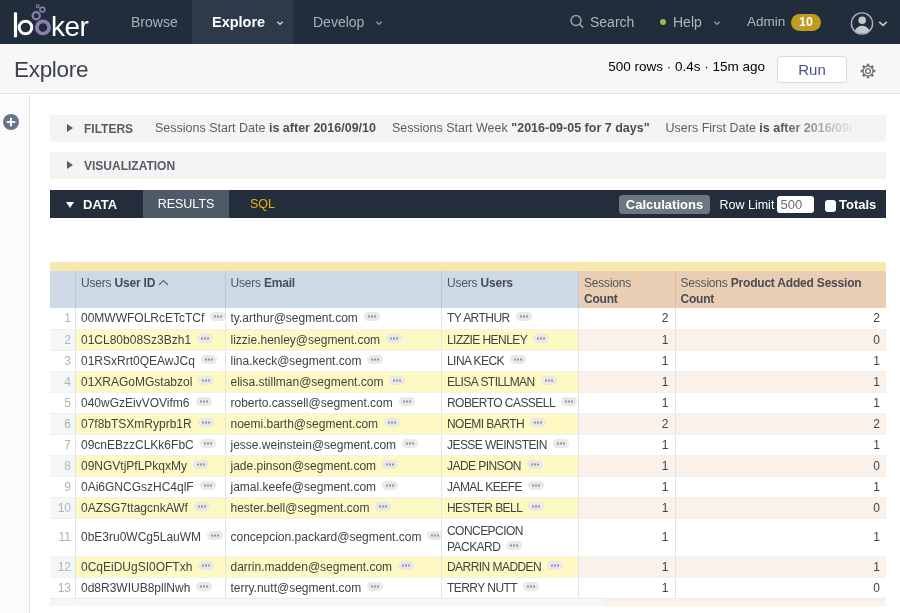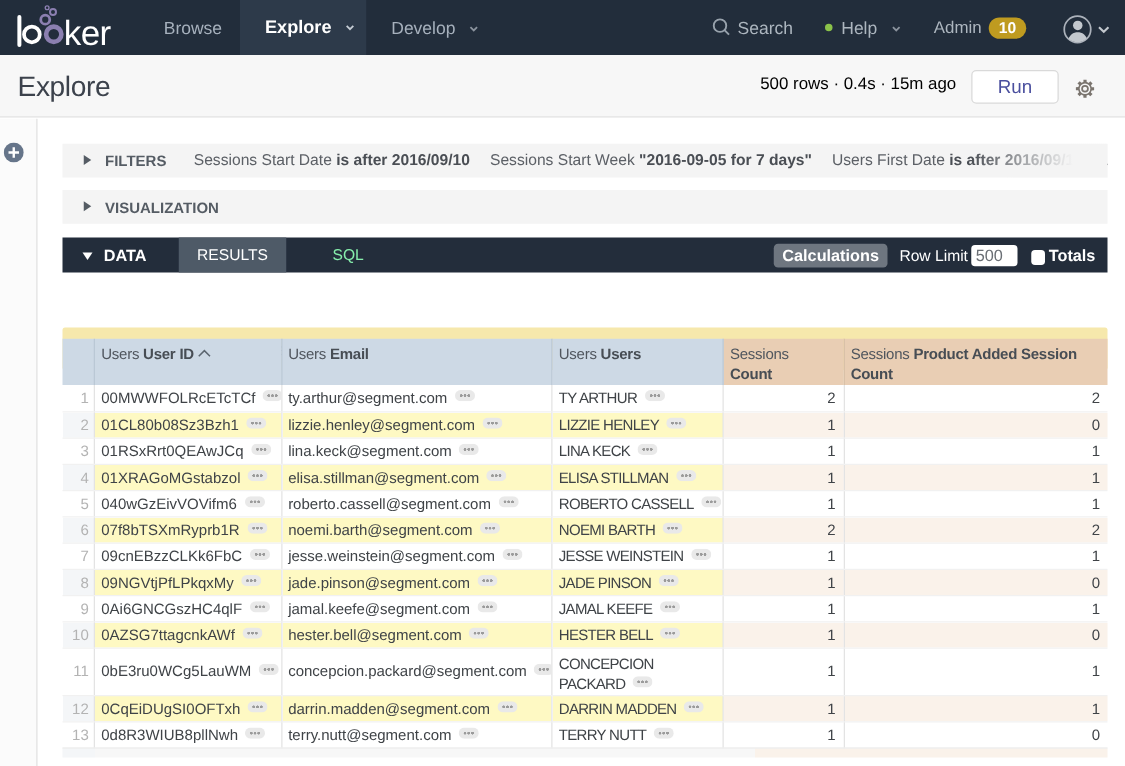--- a/index.html
+++ b/index.html
@@ -30,21 +30,21 @@
   #ftext { position:absolute; left:105px; top:6px; width:760px; white-space:nowrap; color:#5c6066; font-size:12.5px; }
   #ftext b { color:#4a4e54; }
   .fgap { display:inline-block; width:16px; }
   #fade { position:absolute; right:0; top:0; width:110px; height:27px; background:linear-gradient(to right, rgba(244,244,244,0), rgba(244,244,244,1) 75%); }
 
   
   #databar { position:absolute; left:50px; top:190px; width:836px; height:28px; background:#232d3b; color:#fff; font-size:13px; }
   #databar .tri { position:absolute; left:16px; top:11.5px; width:0; height:0; border-top:6px solid #fff; border-left:4.5px solid transparent; border-right:4.5px solid transparent; }
   #dlabel { position:absolute; left:33px; top:7px; font-weight:bold; }
   #results { position:absolute; left:93px; top:0; width:86px; height:28px; background:#4e5a67; text-align:center; line-height:28px; font-size:12.5px; color:#fff; }
-  #sql { position:absolute; left:216px; top:0; height:28px; line-height:28px; font-size:12.5px; color:#86efac; }
+  #sql { position:absolute; left:200px; top:0; height:28px; line-height:28px; font-size:12.5px; color:#eab308; }
   #calc { position:absolute; left:569px; top:4.5px; width:91px; height:19.5px; background:#6e7680; border-radius:3.5px; text-align:center; line-height:19.5px; font-weight:bold; font-size:13px; }
   #rowlimitlbl { position:absolute; left:669.5px; top:7.5px; font-size:12.5px; }
   #rlinput { position:absolute; left:726.5px; top:5.5px; width:37px; height:17px; background:#fff; border-radius:3px; font-size:13px; color:#6a6f75; line-height:17px; padding-left:4px; }
   #chk { position:absolute; left:774.5px; top:10px; width:11.5px; height:11.5px; background:#fff; border-radius:3px; }
   #totalslbl { position:absolute; left:789px; top:7px; font-weight:bold; font-size:13px; }
 
   
   #warn { position:absolute; left:50px; top:226px; width:836px; height:34px; background:#f6e8ac; font-size:13px; color:#5f6165; border-radius:2px;margin-top:36px; }
   #warn .txt { position:absolute; left:43px; top:10px; }
   #warn b { color:#51555c; }

